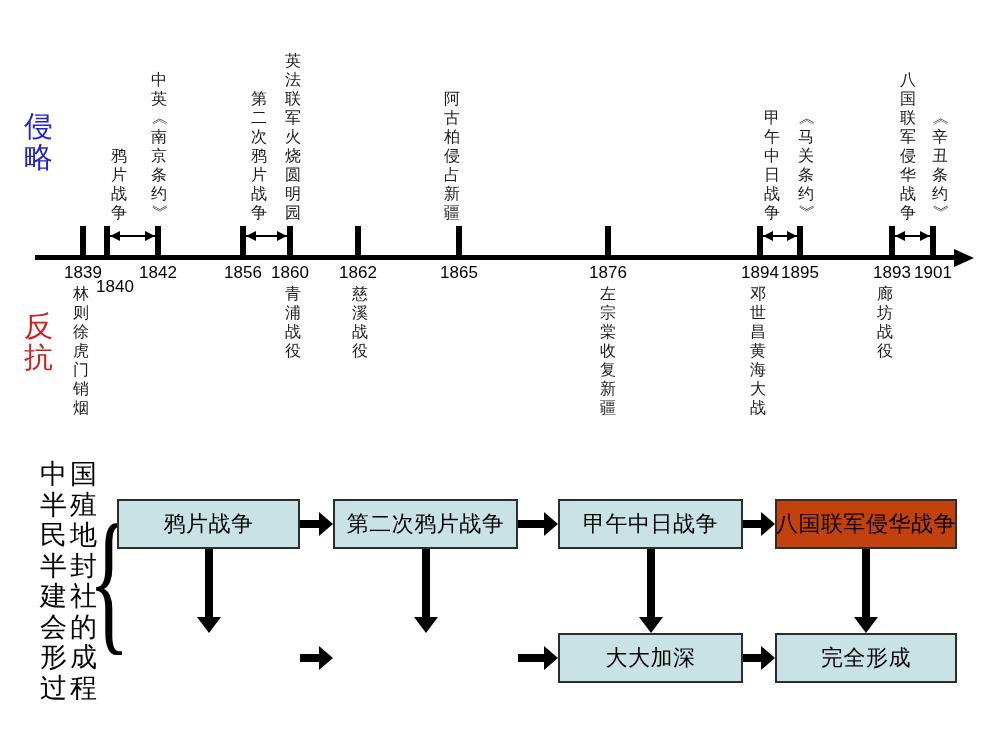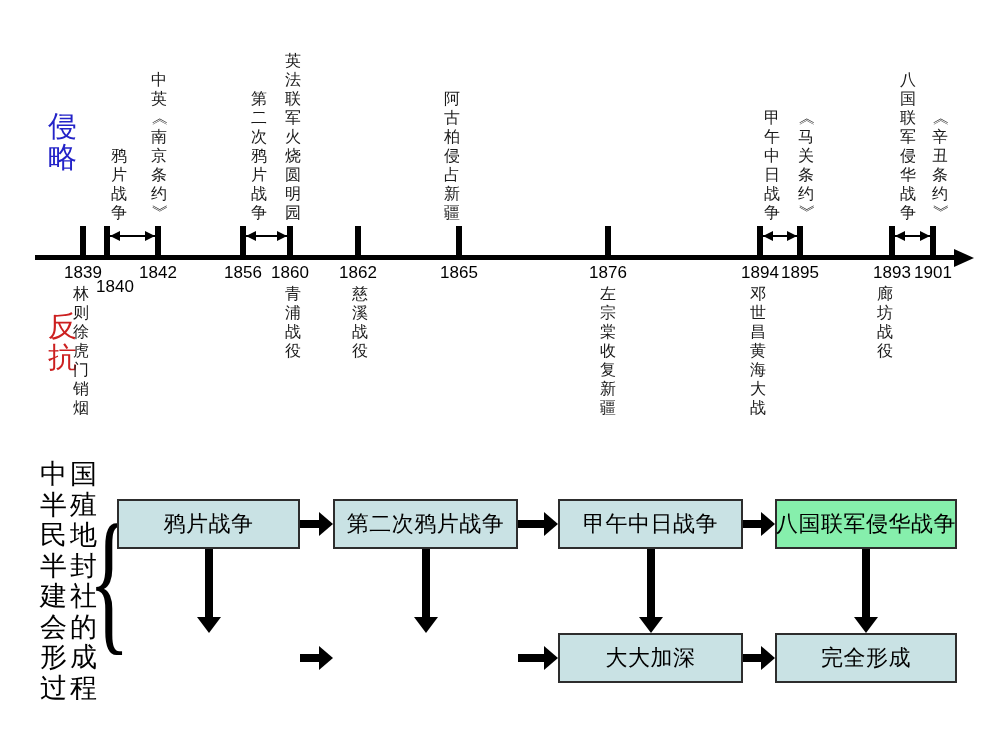--- a/index.html
+++ b/index.html
@@ -3,21 +3,21 @@
 <meta charset="utf-8">
 <style>
   html,body { margin:0; padding:0; background:#ffffff; }
   .slide {
     position:relative; width:1000px; height:750px; background:#ffffff;
     font-family:"Liberation Sans","DejaVu Sans",sans-serif; overflow:hidden;
   }
   .layer { position:absolute; left:0; top:0; width:1000px; height:750px; }
   .side-label {
     position:absolute; width:34px; font-size:29px; line-height:31px;
-    word-break:break-all; letter-spacing:2px; font-weight:400;margin-left:24px;
+    word-break:break-all; letter-spacing:2px; font-weight:400;
   }
   #invade { left:24px; top:111px; }
   #resist { left:24px; top:311px; }
   .tick { position:absolute; width:6px; background:#000; }
   .axis-line { position:absolute; background:#000; }
   .year { position:absolute; font-size:17px; color:#000; text-align:center; width:64px; }
   .vtext { position:absolute; width:22px; text-align:center; font-size:16px; color:#1a1a1a; }
   .vchar { display:block; height:19px; line-height:19px; }
   .vchar.rot { transform:rotate(90deg); }
   .process-title {
@@ -207,21 +207,21 @@
         <span class="vchar">战</span>
         <span class="vchar">役</span>
       </div>
     </div>
   <div class="process-title">中国半殖民地半封建社会的形成过程</div>
   <div class="brace">{</div>
   <div id="flowchart" class="layer">
       <div class="flow-box" style="left: 117px; top: 499px; width: 179px; height: 46px; background: rgb(201, 226, 228); border: 2px solid rgb(45, 45, 45);">鸦片战争</div>
       <div class="flow-box" style="left: 558px; top: 499px; width: 181px; height: 46px; background: rgb(201, 226, 228); border: 2px solid rgb(45, 45, 45);">甲午中日战争</div>
       <div class="flow-box" style="left: 333px; top: 499px; width: 181px; height: 46px; background: rgb(201, 226, 228); border: 2px solid rgb(45, 45, 45);">第二次鸦片战争</div>
-      <div class="flow-box" style="left: 775px; top: 499px; width: 178px; height: 46px; background: #86efac; border: 2px solid rgb(45, 45, 45);">八国联军侵华战争</div>
+      <div class="flow-box" style="left: 775px; top: 499px; width: 178px; height: 46px; background: #c2410c; border: 2px solid rgb(45, 45, 45);">八国联军侵华战争</div>
       <div class="flow-box" style="left: 558px; top: 633px; width: 181px; height: 46px; background: rgb(201, 226, 228); border: 2px solid rgb(45, 45, 45);">大大加深</div>
       <div class="flow-box" style="left: 775px; top: 633px; width: 178px; height: 46px; background: rgb(201, 226, 228); border: 2px solid rgb(45, 45, 45);">完全形成</div>
       <div class="shape" style="left: 300px; top: 520px; width: 20px; height: 8px; background: rgb(0, 0, 0);"></div>
       <div class="shape" style="left: 319px; top: 512px; width: 0px; height: 0px; border-top: 12px solid transparent; border-bottom: 12px solid transparent; border-left: 14px solid rgb(0, 0, 0);"></div>
       <div class="shape" style="left: 518px; top: 520px; width: 27px; height: 8px; background: rgb(0, 0, 0);"></div>
       <div class="shape" style="left: 544px; top: 512px; width: 0px; height: 0px; border-top: 12px solid transparent; border-bottom: 12px solid transparent; border-left: 14px solid rgb(0, 0, 0);"></div>
       <div class="shape" style="left: 743px; top: 520px; width: 19px; height: 8px; background: rgb(0, 0, 0);"></div>
       <div class="shape" style="left: 761px; top: 512px; width: 0px; height: 0px; border-top: 12px solid transparent; border-bottom: 12px solid transparent; border-left: 14px solid rgb(0, 0, 0);"></div>
       <div class="shape" style="left: 300px; top: 654px; width: 20px; height: 8px; background: rgb(0, 0, 0);"></div>
       <div class="shape" style="left: 319px; top: 646px; width: 0px; height: 0px; border-top: 12px solid transparent; border-bottom: 12px solid transparent; border-left: 14px solid rgb(0, 0, 0);"></div>

